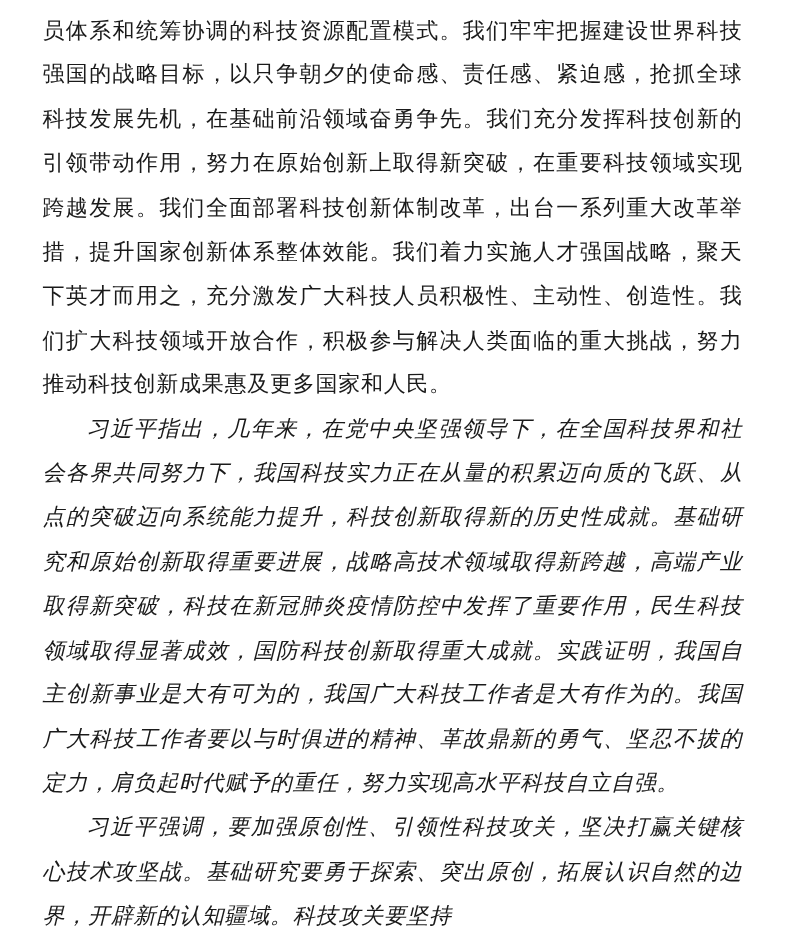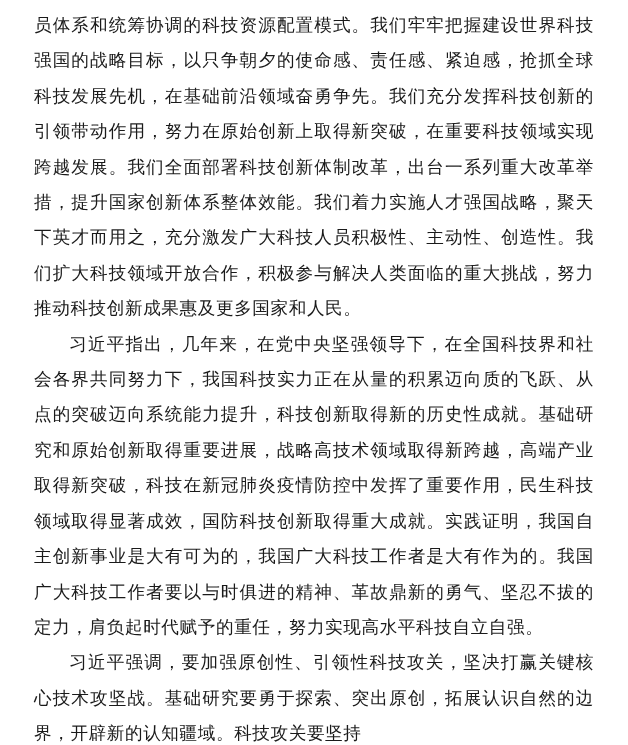--- a/index.html
+++ b/index.html
@@ -29,20 +29,21 @@
     text-justify: inter-ideograph;
     letter-spacing: 0.6px;
     text-indent: 0;
     font-weight: 400;
   }
   .para.indent {
     text-indent: 2em;
   }
   .para + .para {
     margin-top: 0px;
+    font-style: italic;
   }
 </style>
 </head>
 <body>
 
 <div id="page">
   <p class="para">员体系和统筹协调的科技资源配置模式。我们牢牢把握建设世界科技强国的战略目标，以只争朝夕的使命感、责任感、紧迫感，抢抓全球科技发展先机，在基础前沿领域奋勇争先。我们充分发挥科技创新的引领带动作用，努力在原始创新上取得新突破，在重要科技领域实现跨越发展。我们全面部署科技创新体制改革，出台一系列重大改革举措，提升国家创新体系整体效能。我们着力实施人才强国战略，聚天下英才而用之，充分激发广大科技人员积极性、主动性、创造性。我们扩大科技领域开放合作，积极参与解决人类面临的重大挑战，努力推动科技创新成果惠及更多国家和人民。</p>
   <p class="para indent">习近平指出，几年来，在党中央坚强领导下，在全国科技界和社会各界共同努力下，我国科技实力正在从量的积累迈向质的飞跃、从点的突破迈向系统能力提升，科技创新取得新的历史性成就。基础研究和原始创新取得重要进展，战略高技术领域取得新跨越，高端产业取得新突破，科技在新冠肺炎疫情防控中发挥了重要作用，民生科技领域取得显著成效，国防科技创新取得重大成就。实践证明，我国自主创新事业是大有可为的，我国广大科技工作者是大有作为的。我国广大科技工作者要以与时俱进的精神、革故鼎新的勇气、坚忍不拔的定力，肩负起时代赋予的重任，努力实现高水平科技自立自强。</p>
   <p class="para indent">习近平强调，要加强原创性、引领性科技攻关，坚决打赢关键核心技术攻坚战。基础研究要勇于探索、突出原创，拓展认识自然的边界，开辟新的认知疆域。科技攻关要坚持</p>
 </div>

